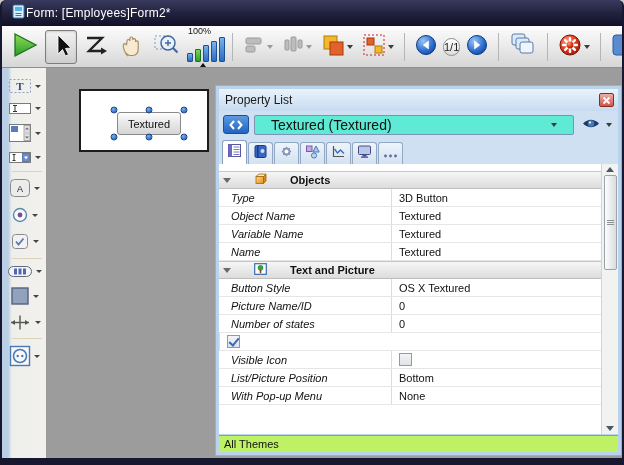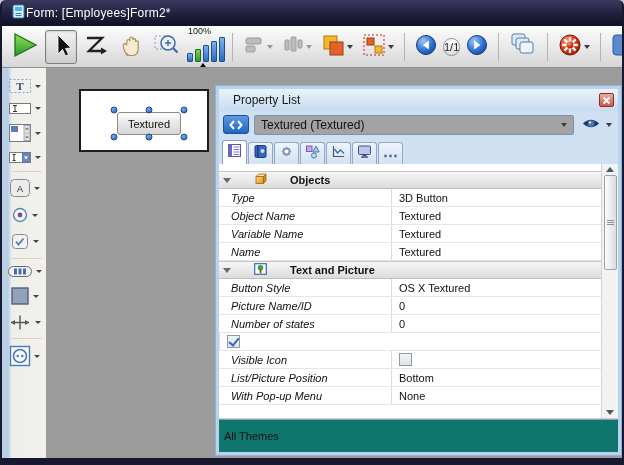--- a/index.html
+++ b/index.html
@@ -57,30 +57,30 @@
     border:1px solid #8a8a8a;border-radius:3px;
     background:linear-gradient(180deg,#fdfdfd 0%,#e9e9e9 45%,#d6d6d6 100%);
     display:flex;align-items:center;justify-content:center;font-size:11px;color:#111;
   }
   .handle{position:absolute;width:7px;height:7px;border-radius:50%;background:radial-gradient(circle at 35% 30%,#7fb0ea,#2e72cc 70%,#1a4a96);border:1px solid #16427f;transform:translate(-50%,-50%);}
   
   .plist{
     position:absolute;left:168px;top:17px;width:407px;height:371px;
     background:#b9d3ec;border:1px solid #8fb2d8;display:flex;flex-direction:column;padding:3px;
   }
-  .pl-header{height:22px;flex:none;display:flex;align-items:center;padding:0 4px 0 14px;
+  .pl-header{height:22px;flex:none;display:flex;align-items:center;padding:0 4px 0 6px;
     background:linear-gradient(180deg,#eaf3fc,#c6dbf0);}
   .pl-title{font-size:12px;color:#1a1a1a;flex:1;}
   .pl-close{width:15px;height:14px;border:1px solid #8b2a20;border-radius:2px;
     background:linear-gradient(180deg,#ecaFa6,#d2564a);display:flex;align-items:center;justify-content:center;cursor:default;}
   .pl-selector{height:27px;flex:none;display:flex;align-items:center;gap:5px;padding:0 4px;background:#cfe0f2;}
   .pl-nav{width:26px;height:19px;border:1px solid #1a4e9e;border-radius:3px;
     background:linear-gradient(180deg,#5c9ae0,#2264c2);display:flex;align-items:center;justify-content:center;}
-  .pl-combo{flex:1;height:20px;border:1px solid #7c94b4;border-radius:2px;background:#a3a3a3;
-    display:flex;align-items:center;padding:0 6px;font-size:12px;color:#111;}
+  .pl-combo{flex:1;height:20px;border:1px solid #7c94b4;border-radius:2px;background:#5eead4;
+    display:flex;align-items:center;padding:0 16px;font-size:14px;color:#111;}
   .pl-combo .caret{margin-left:auto;}
   .pl-eye{display:flex;align-items:center;gap:3px;padding:0 2px;}
   .pl-tabs{height:26px;flex:none;display:flex;align-items:flex-end;gap:1px;padding:2px 3px 0 3px;background:#cfe0f2;}
   .pl-tab{width:25px;height:22px;border:1px solid #92a8c4;border-bottom:none;border-radius:3px 3px 0 0;
     background:linear-gradient(180deg,#eef4fb,#d3e1f1);display:flex;align-items:center;justify-content:center;}
   .pl-tab.active{height:24px;background:#ffffff;border-color:#8aa0bd;}
   .pl-grid{flex:1;background:#ffffff;display:flex;overflow:hidden;}
   .grid-rows{flex:1;padding-top:7px;}
   .sec-header{height:18px;display:flex;align-items:center;gap:23px;padding:0 4px;
     background:linear-gradient(180deg,#f6f6f6,#dcdcdc);border-top:1px solid #c6c6c6;border-bottom:1px solid #bdbdbd;}
@@ -90,21 +90,21 @@
   .pcell-label{width:172px;flex:none;display:flex;align-items:center;padding-left:12px;font-size:11px;color:#111;font-style:italic;}
   .pcell-value{flex:1;display:flex;align-items:center;padding-left:7px;font-size:11px;color:#111;border-left:1px solid #dcdcdc;}
   .chk{position:relative;width:13px;height:13px;border:1px solid #8e9aa6;background:linear-gradient(180deg,#f2f4f6,#dfe4e8);}
   .chk.checked::after{content:"";position:absolute;left:3px;top:0px;width:4px;height:8px;
     border-right:2px solid #3a6ab8;border-bottom:2px solid #3a6ab8;transform:rotate(40deg);}
   .scrollbar{width:17px;flex:none;background:#f2f2f0;border-left:1px solid #d4d4d4;display:flex;flex-direction:column;align-items:center;padding:3px 0;}
   .sb-up{width:0;height:0;border-left:4px solid transparent;border-right:4px solid transparent;border-bottom:5px solid #4a5866;margin-bottom:3px;}
   .sb-thumb{width:13px;height:95px;border:1px solid #9aa2aa;border-radius:2px;background:linear-gradient(90deg,#fdfdfd,#d9dcdf);display:flex;flex-direction:column;align-items:center;justify-content:center;gap:1px;}
   .sb-thumb i{display:block;width:7px;height:1px;background:#8a929a;}
   .sb-down{width:0;height:0;border-left:4px solid transparent;border-right:4px solid transparent;border-top:5px solid #4a5866;margin-top:auto;}
-  .pl-footer{height:33px;flex:none;background:#0f766e;border-top:1px solid #9a9a9a;display:flex;align-items:center;padding-left:5px;font-size:11px;color:#111;margin-top:1px;}
+  .pl-footer{height:17px;flex:none;background:#bef264;border-top:1px solid #9a9a9a;display:flex;align-items:center;padding-left:5px;font-size:11px;color:#111;margin-top:1px;}
 </style>
 </head>
 <body>
 
 <div class="window">
 
   <div class="titlebar">
     <span>
       <svg width="15" height="16">
           <rect x="2" y="2" width="11" height="13" rx="1.5" fill="#d8eefb" stroke="#3a78b0"></rect>

